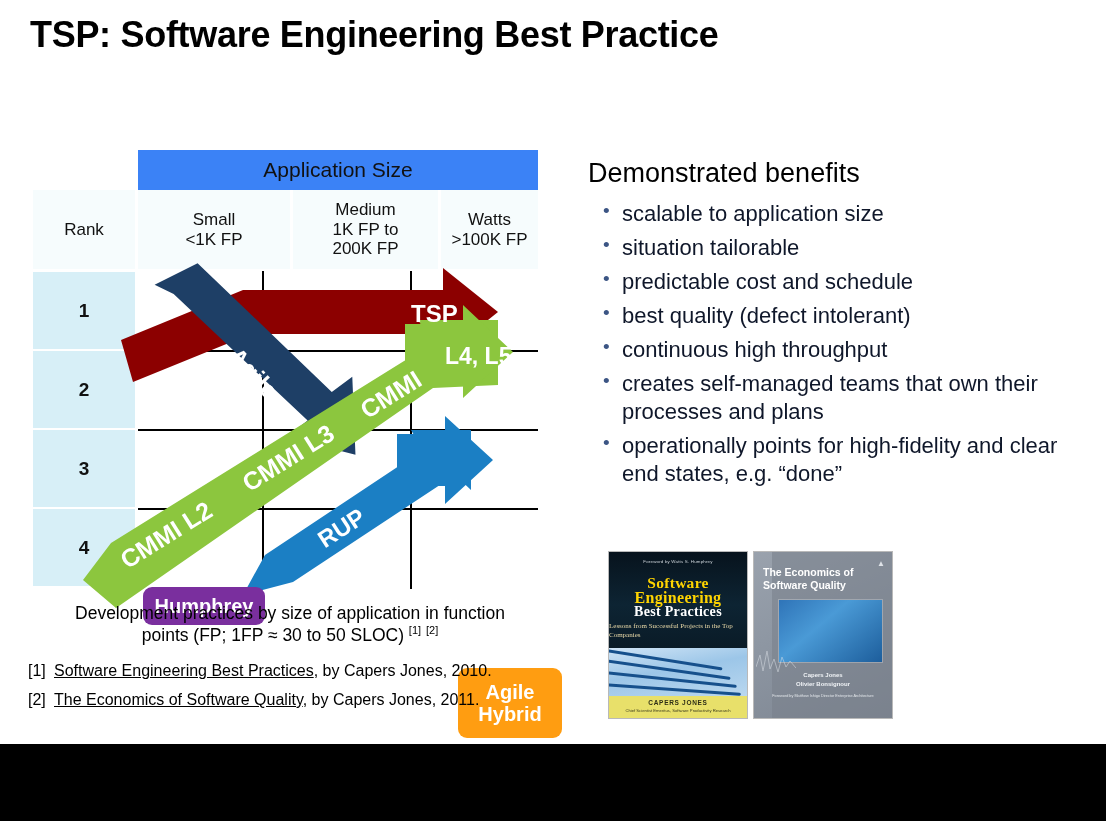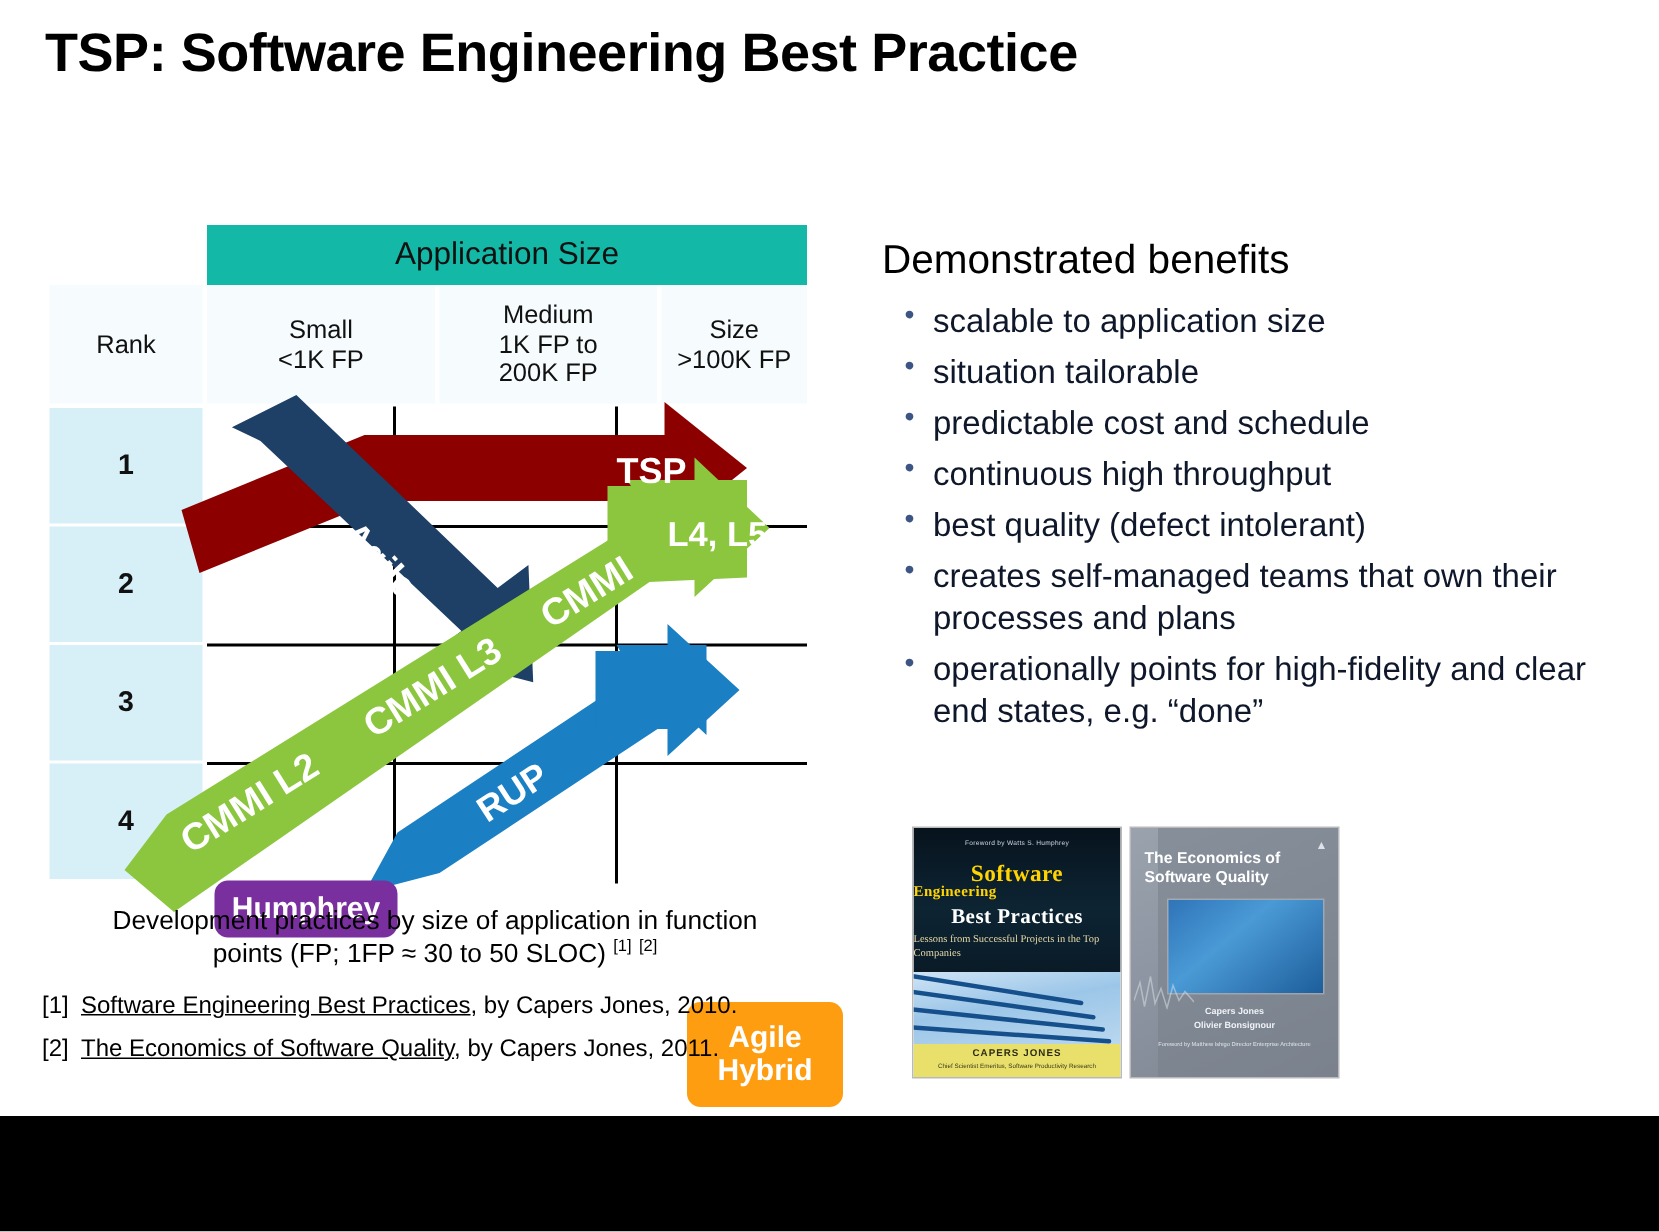--- a/index.html
+++ b/index.html
@@ -11,21 +11,21 @@
     position:absolute;left:30px;top:14px;width:1040px;
     font-size:36px;font-weight:bold;color:#000;letter-spacing:-0.3px;
     white-space:nowrap;
   }
 
   
   #table-area{position:absolute;left:33px;top:150px;width:505px;height:443px;}
 
   .thead-appsize{
     position:absolute;left:105px;top:0;width:400px;height:40px;
-    background:#14b8a6;
+    background:#3b82f6;
     display:flex;align-items:center;justify-content:center;
     font-size:21px;color:#111;
   }
   .thead-row{position:absolute;left:0;top:40px;width:505px;height:79px;}
   .thead-cell{
     position:absolute;top:0;height:79px;background:#f6fcfd;
     display:flex;align-items:center;justify-content:center;text-align:center;
     font-size:17px;color:#111;line-height:1.16;
   }
   .thead-cell.c0{left:0;width:102px;}
@@ -97,22 +97,22 @@
   #book1{left:608px;top:551px;}
   #book2{left:753px;top:551px;}
 
   .b1-top{position:absolute;left:0;top:0;width:100%;height:96px;
           background:linear-gradient(180deg,#07131d 0%,#0d2433 55%,#0a1b27 100%);}
   .b1-fw{position:absolute;left:0;top:7px;width:100%;text-align:center;
          font-size:4.4px;color:#cfd6dc;line-height:1.5;letter-spacing:.2px;}
   .b1-t1{position:absolute;left:0;top:22px;width:100%;text-align:center;
          font-size:15.5px;font-weight:bold;color:#ffd400;
          font-family:"Liberation Serif","DejaVu Serif",serif;letter-spacing:.3px;}
-  .b1-t2{position:absolute;left:0;top:37px;width:100%;
-         font-size:10px;font-weight:bold;color:#ffd400;
+  .b1-t2{position:absolute;left:0;top:37px;width:100%;text-align:center;
+         font-size:16px;font-weight:bold;color:#ffd400;
          font-family:"Liberation Serif","DejaVu Serif",serif;letter-spacing:.3px;}
   .b1-t3{position:absolute;left:0;top:52px;width:100%;text-align:center;
          font-size:14px;font-weight:bold;color:#ffffff;
          font-family:"Liberation Serif","DejaVu Serif",serif;letter-spacing:.3px;}
   .b1-sub{position:absolute;left:0;top:70px;width:100%;text-align:left;
          font-size:7px;color:#e8d9a8;line-height:1.35;
          font-family:"Liberation Serif","DejaVu Serif",serif;}
   .b1-img{position:absolute;left:0;top:96px;width:100%;height:48px;
           background:linear-gradient(170deg,#cfe4f6 0%,#9cc6e8 45%,#b9d7ef 100%);
           overflow:hidden;}
@@ -166,21 +166,21 @@
     </div>
     <div class="thead-cell c2">
       <div>
         <div>Medium</div>
         <div>1K FP to</div>
         <div>200K FP</div>
       </div>
     </div>
     <div class="thead-cell c3">
       <div>
-        <div>Size</div>
+        <div>Watts</div>
         <div>&gt;100K FP</div>
       </div>
     </div>
   </div>
 
   <div class="rank-cell r1">1</div>
   <div class="rank-cell r2">2</div>
   <div class="rank-cell r3">3</div>
   <div class="rank-cell r4">4</div>
 
@@ -244,22 +244,22 @@
 </div>
 <div class="ref" id="ref2">
   <span class="refnum">[2]</span><u>The Economics of Software Quality</u><span>, by Capers Jones, 2011.</span>
 </div>
 
 <div id="benefits-head">Demonstrated benefits</div>
 <ul id="benefits-list">
   <li>scalable to application size</li>
   <li>situation tailorable</li>
   <li>predictable cost and schedule</li>
+  <li>best quality (defect intolerant)</li>
   <li>continuous high throughput</li>
-  <li>best quality (defect intolerant)</li>
   <li>creates self-managed teams that own their processes and plans</li>
   <li>operationally points for high-fidelity and clear end states, e.g. “done”</li>
 </ul>
 
 <div class="book" id="book1">
   <div class="b1-top">
     <div class="b1-fw">Foreword by Watts S. Humphrey</div>
     <div class="b1-t1">Software</div>
     <div class="b1-t2">Engineering</div>
     <div class="b1-t3">Best Practices</div>

